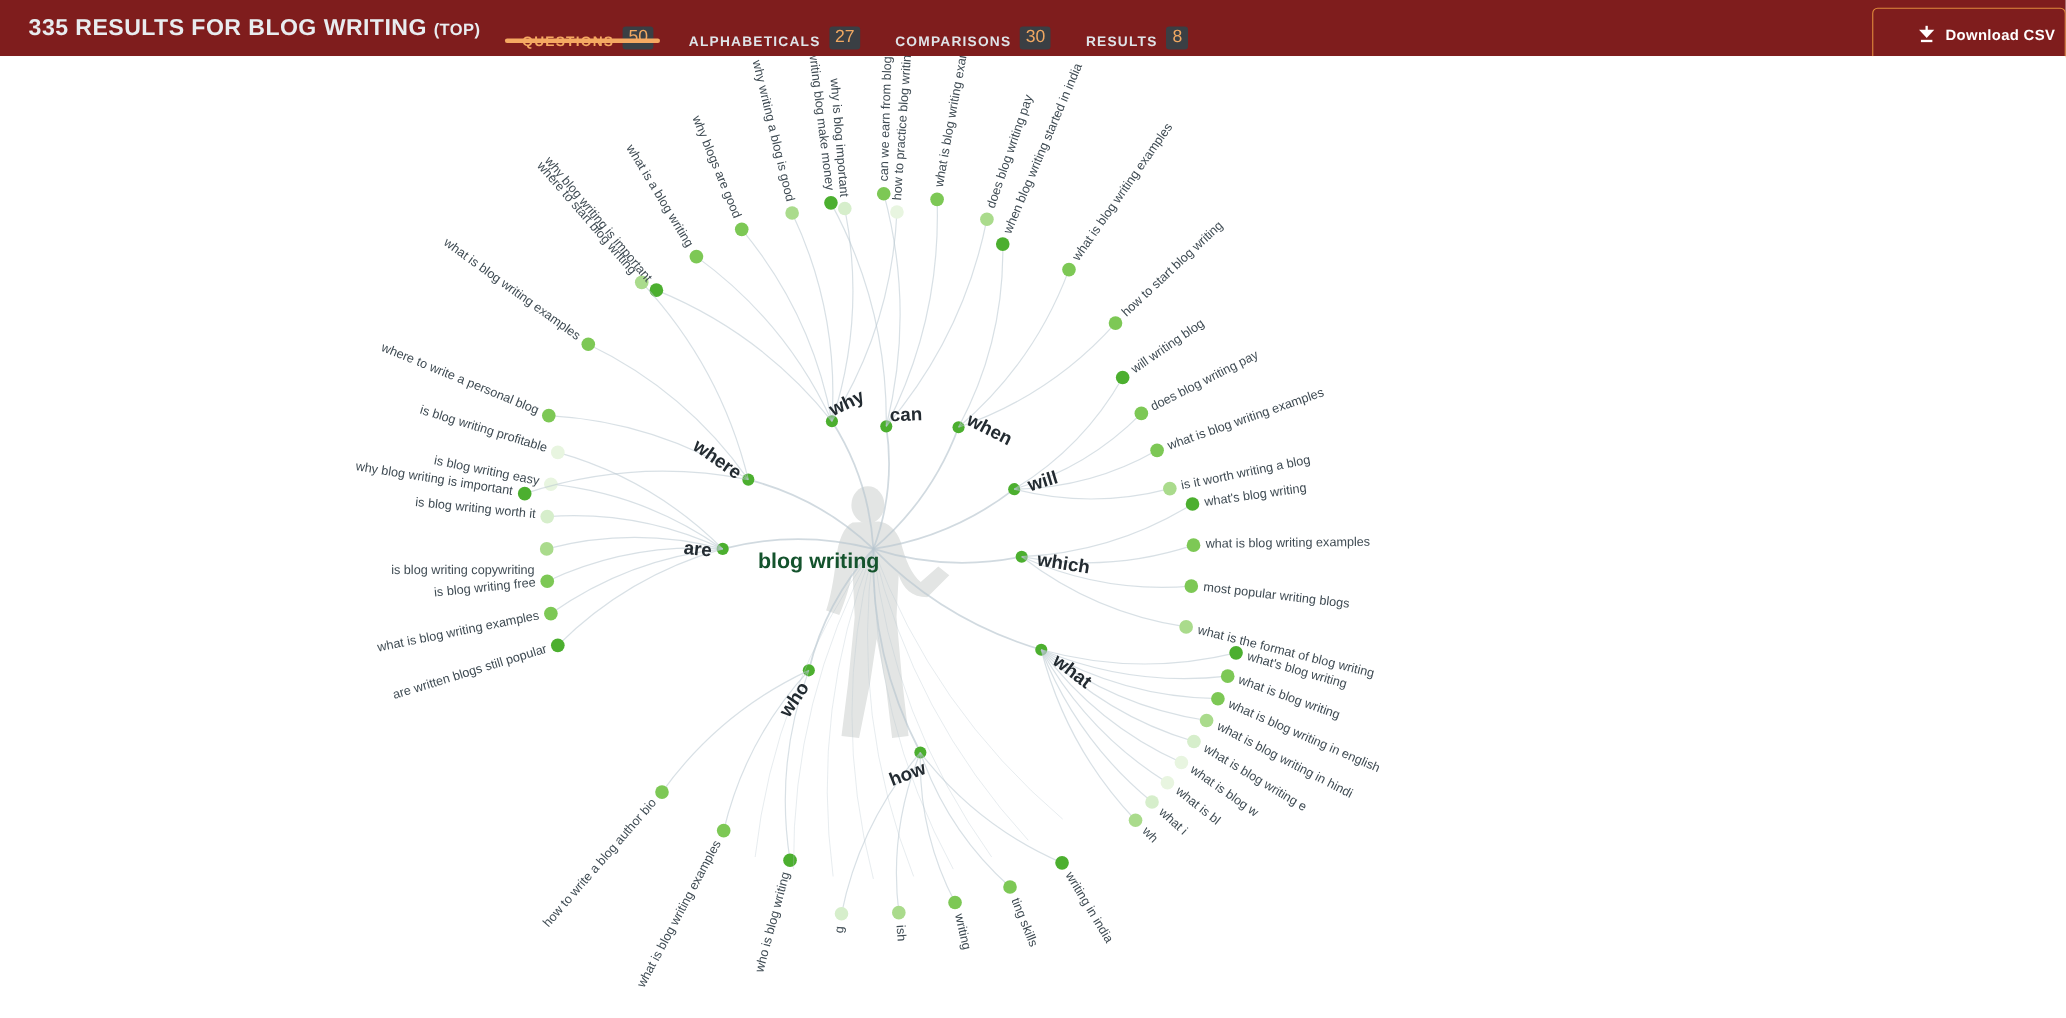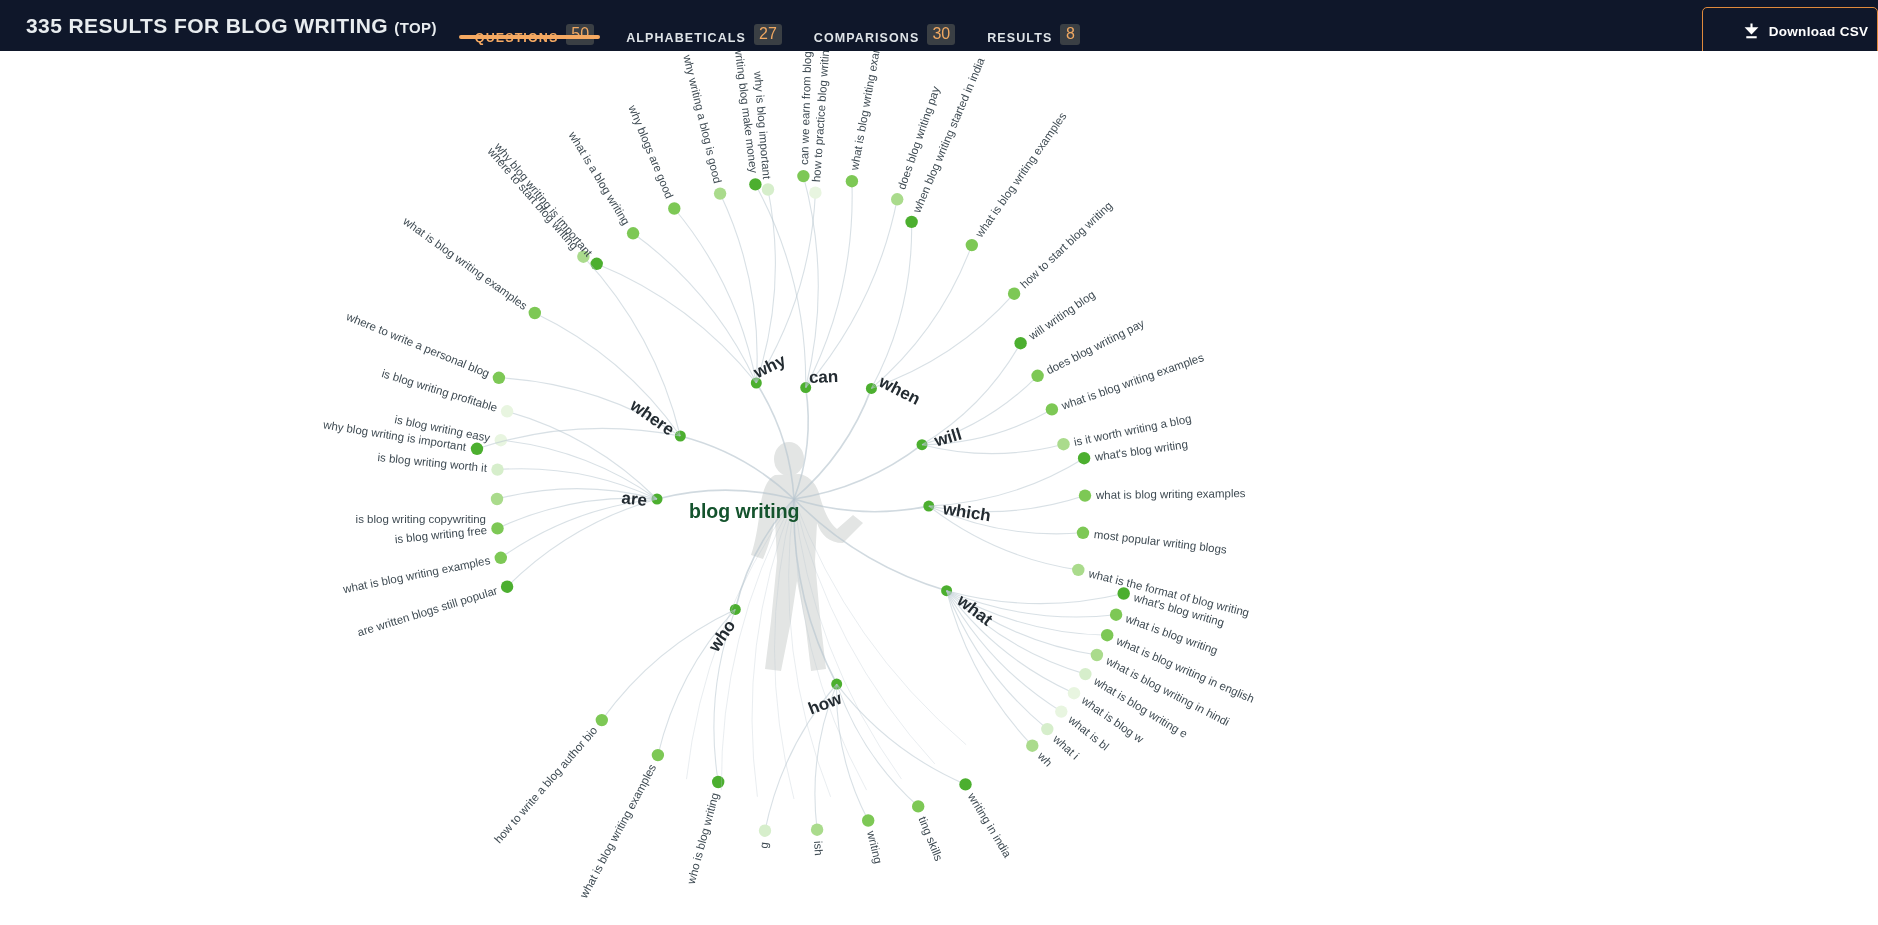--- a/index.html
+++ b/index.html
@@ -8,21 +8,21 @@
     background: #ffffff;
     font-family: "Liberation Sans", sans-serif;
     overflow: hidden;
   }
   #app { position: relative; width: 1878px; height: 925px; background:#fff; }
 
   
   #header {
     position: absolute; top:0; left:0;
     width: 1878px; height: 51px;
-    background: #0f172a;
+    background: #7f1d1d;
     display: flex; align-items: center;
   }
   #title {
     margin-left: 26px;
     color: #e8ecef;
     font-size: 21px;
     font-weight: bold;
     letter-spacing: .4px;
     white-space: nowrap;
     font-family: "Liberation Sans", sans-serif;

